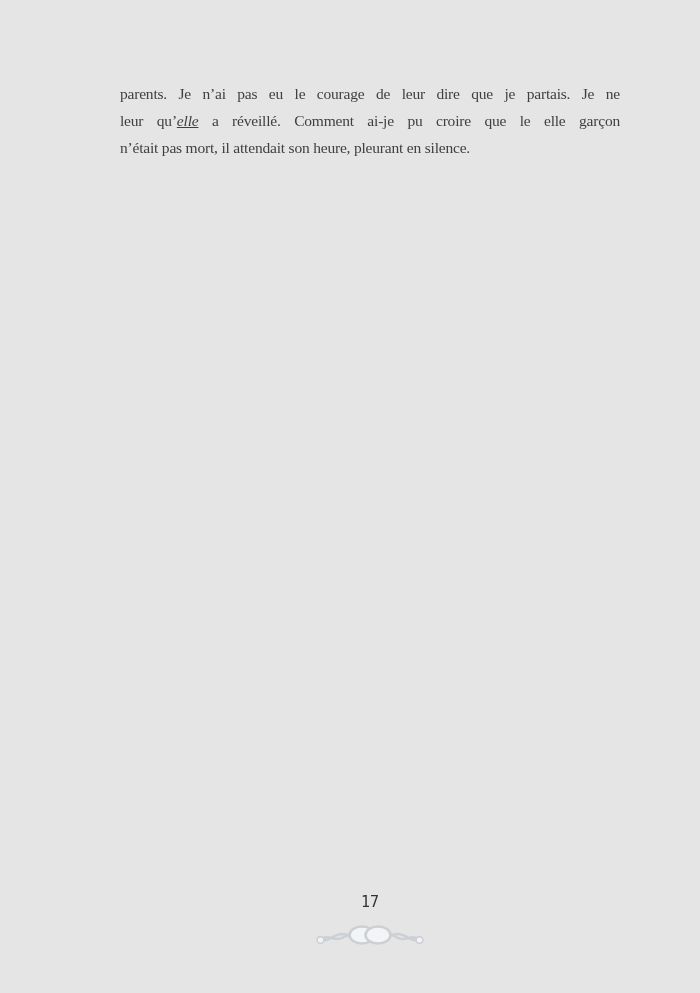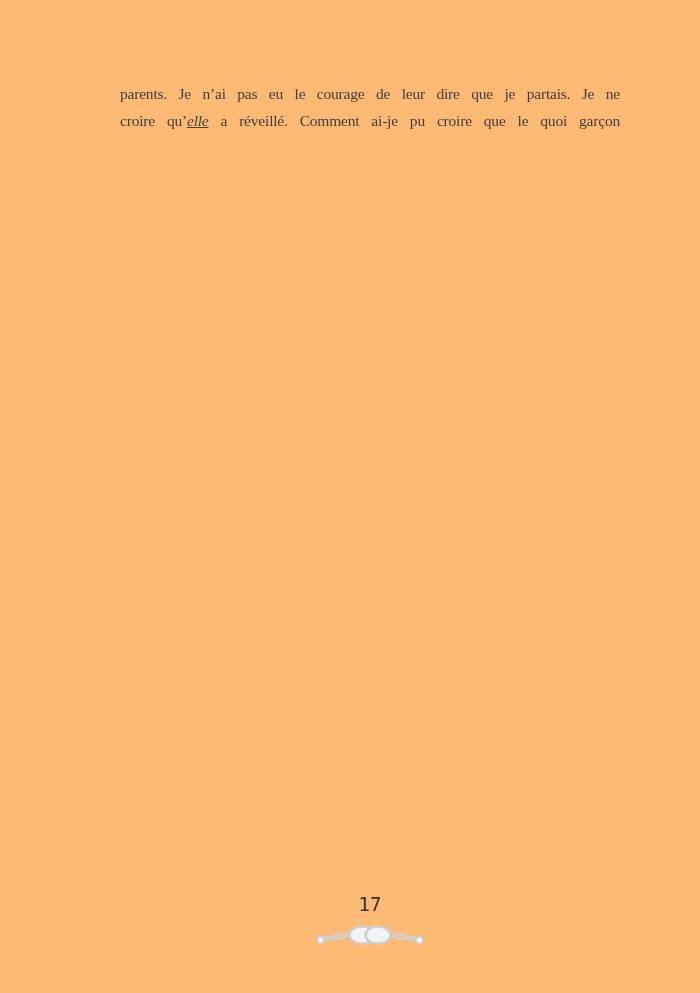--- a/index.html
+++ b/index.html
@@ -30,40 +30,41 @@
     text-align-last: left;
   }
   .line i { font-style: italic; text-decoration: underline; }
   .pagenum {
     position: absolute;
     left: 120px;
     top: 893px;
     width: 500px;
     text-align: center;
     font-family: "DejaVu Sans Mono", monospace;
-    font-size: 19px;
+    font-size: 15px;
     color: #333333;
   }
   .ornament {
     position: absolute;
     left: 120px;
     top: 921px;
     width: 500px;
     text-align: center;
     line-height: 0;
   }
 </style>
 </head>
 <body>
 
-<div class="page" style="background: #fdba74; color: rgb(63, 63, 63);">
+<div class="page" style="background: #e5e5e5; color: rgb(63, 63, 63);">
 
   <div class="textblock">
     <div class="line"><span>parents. Je n’ai pas eu le courage de leur dire que je partais. Je ne</span><i></i><span></span></div>
-    <div class="line"><span>croire qu’</span><i>elle</i><span> a réveillé. Comment ai-je pu croire que le quoi garçon</span></div>
+    <div class="line"><span>leur qu’</span><i>elle</i><span> a réveillé. Comment ai-je pu croire que le elle garçon</span></div>
+    <div class="line last"><span>n’était pas mort, il attendait son heure, pleurant en silence.</span><i></i><span></span></div>
   </div>
 
   <div class="pagenum">17</div>
 
   <div class="ornament">
     <svg viewBox="0 0 112 30" width="112" height="30" aria-hidden="true">
       <g fill="none" stroke-width="2.4" stroke-linecap="round" stroke="#ccd0d4">
         <path d="M7,19 C13,12 20,21 28,17 S38,11 42,14"></path>
         <path d="M7,19 C13,22 20,13 28,13 S38,18 42,15"></path>
         <path d="M105,19 C99,12 92,21 84,17 S74,11 70,14"></path>

